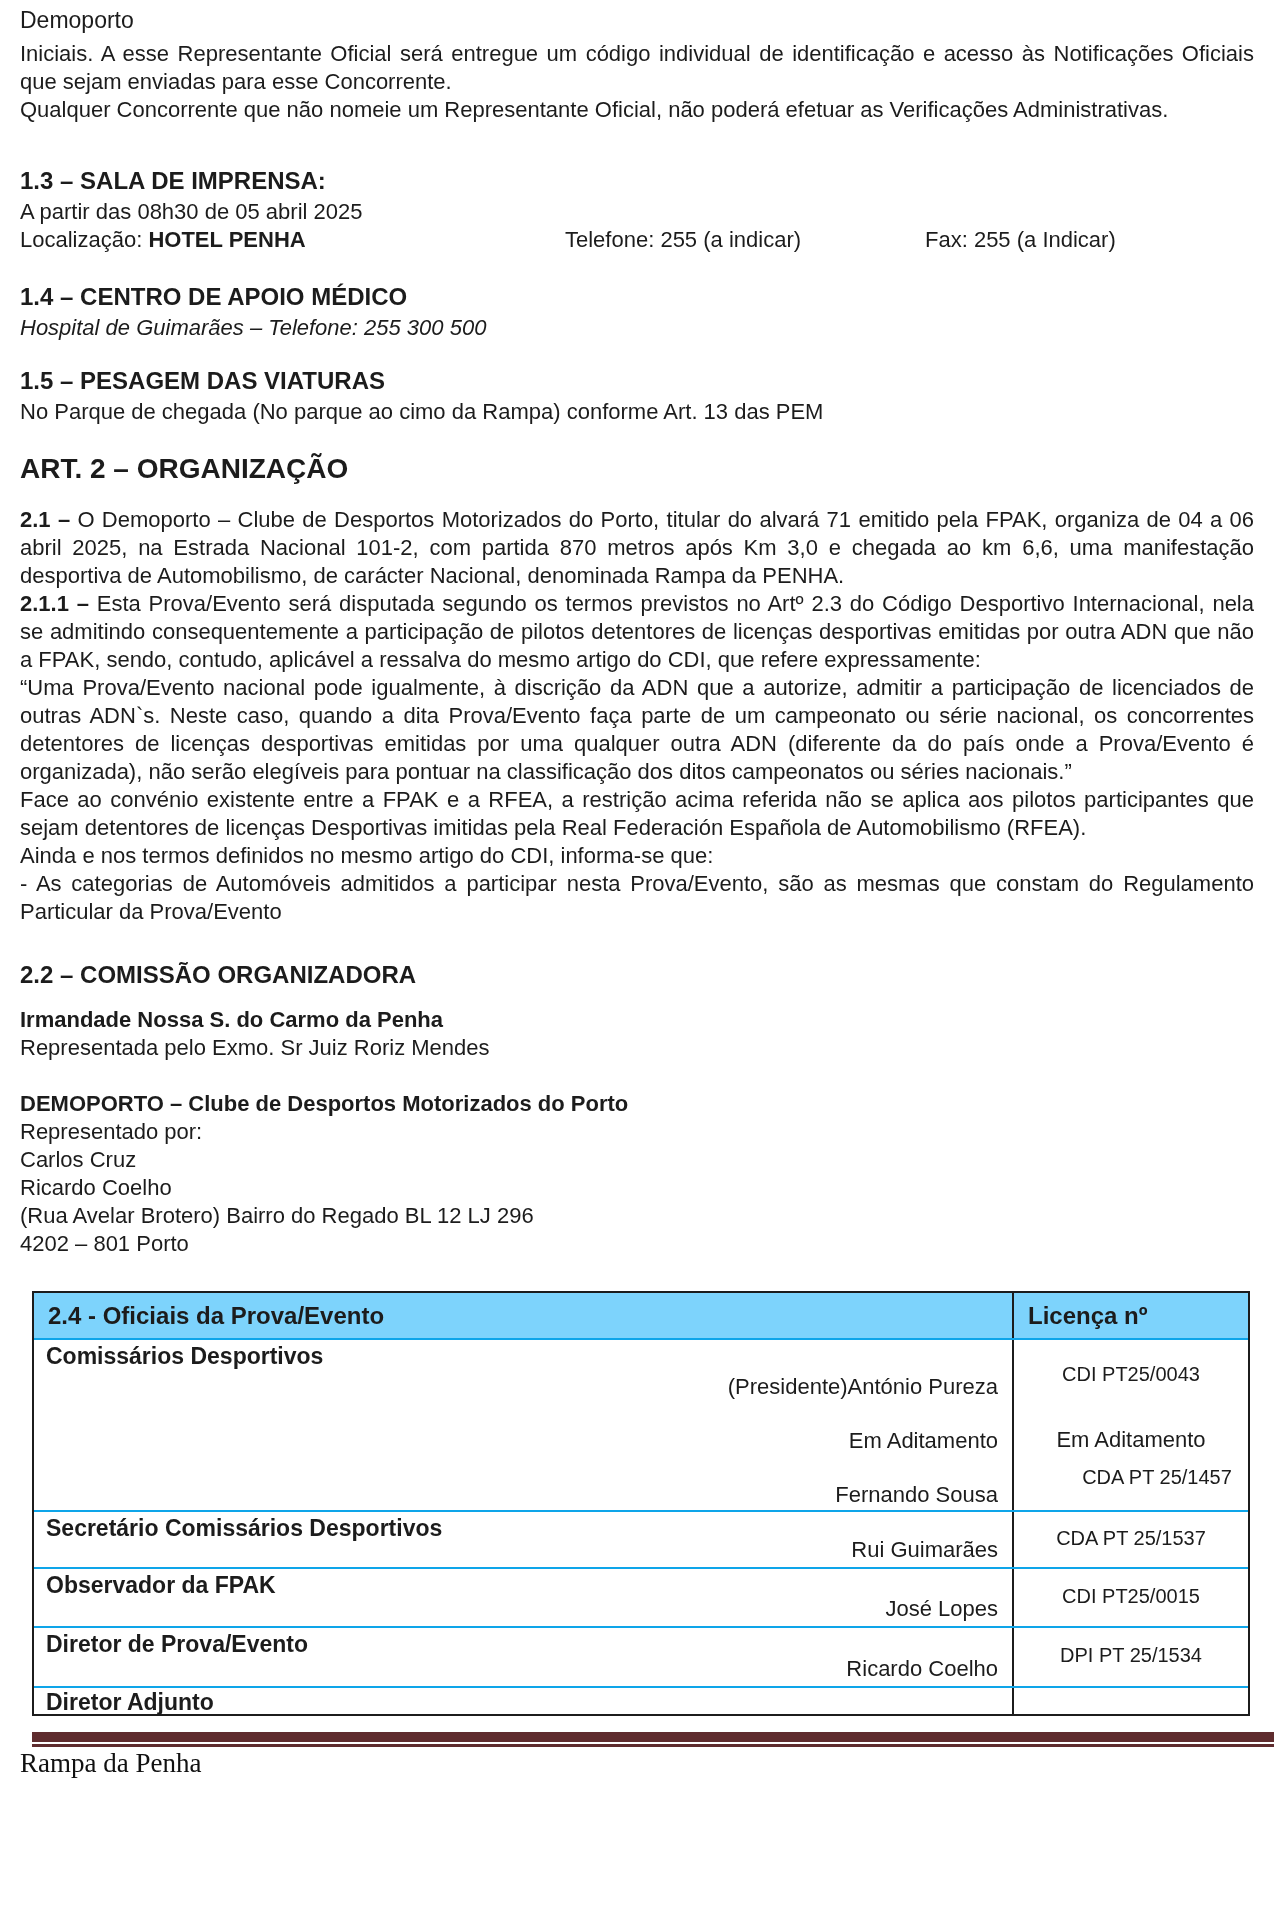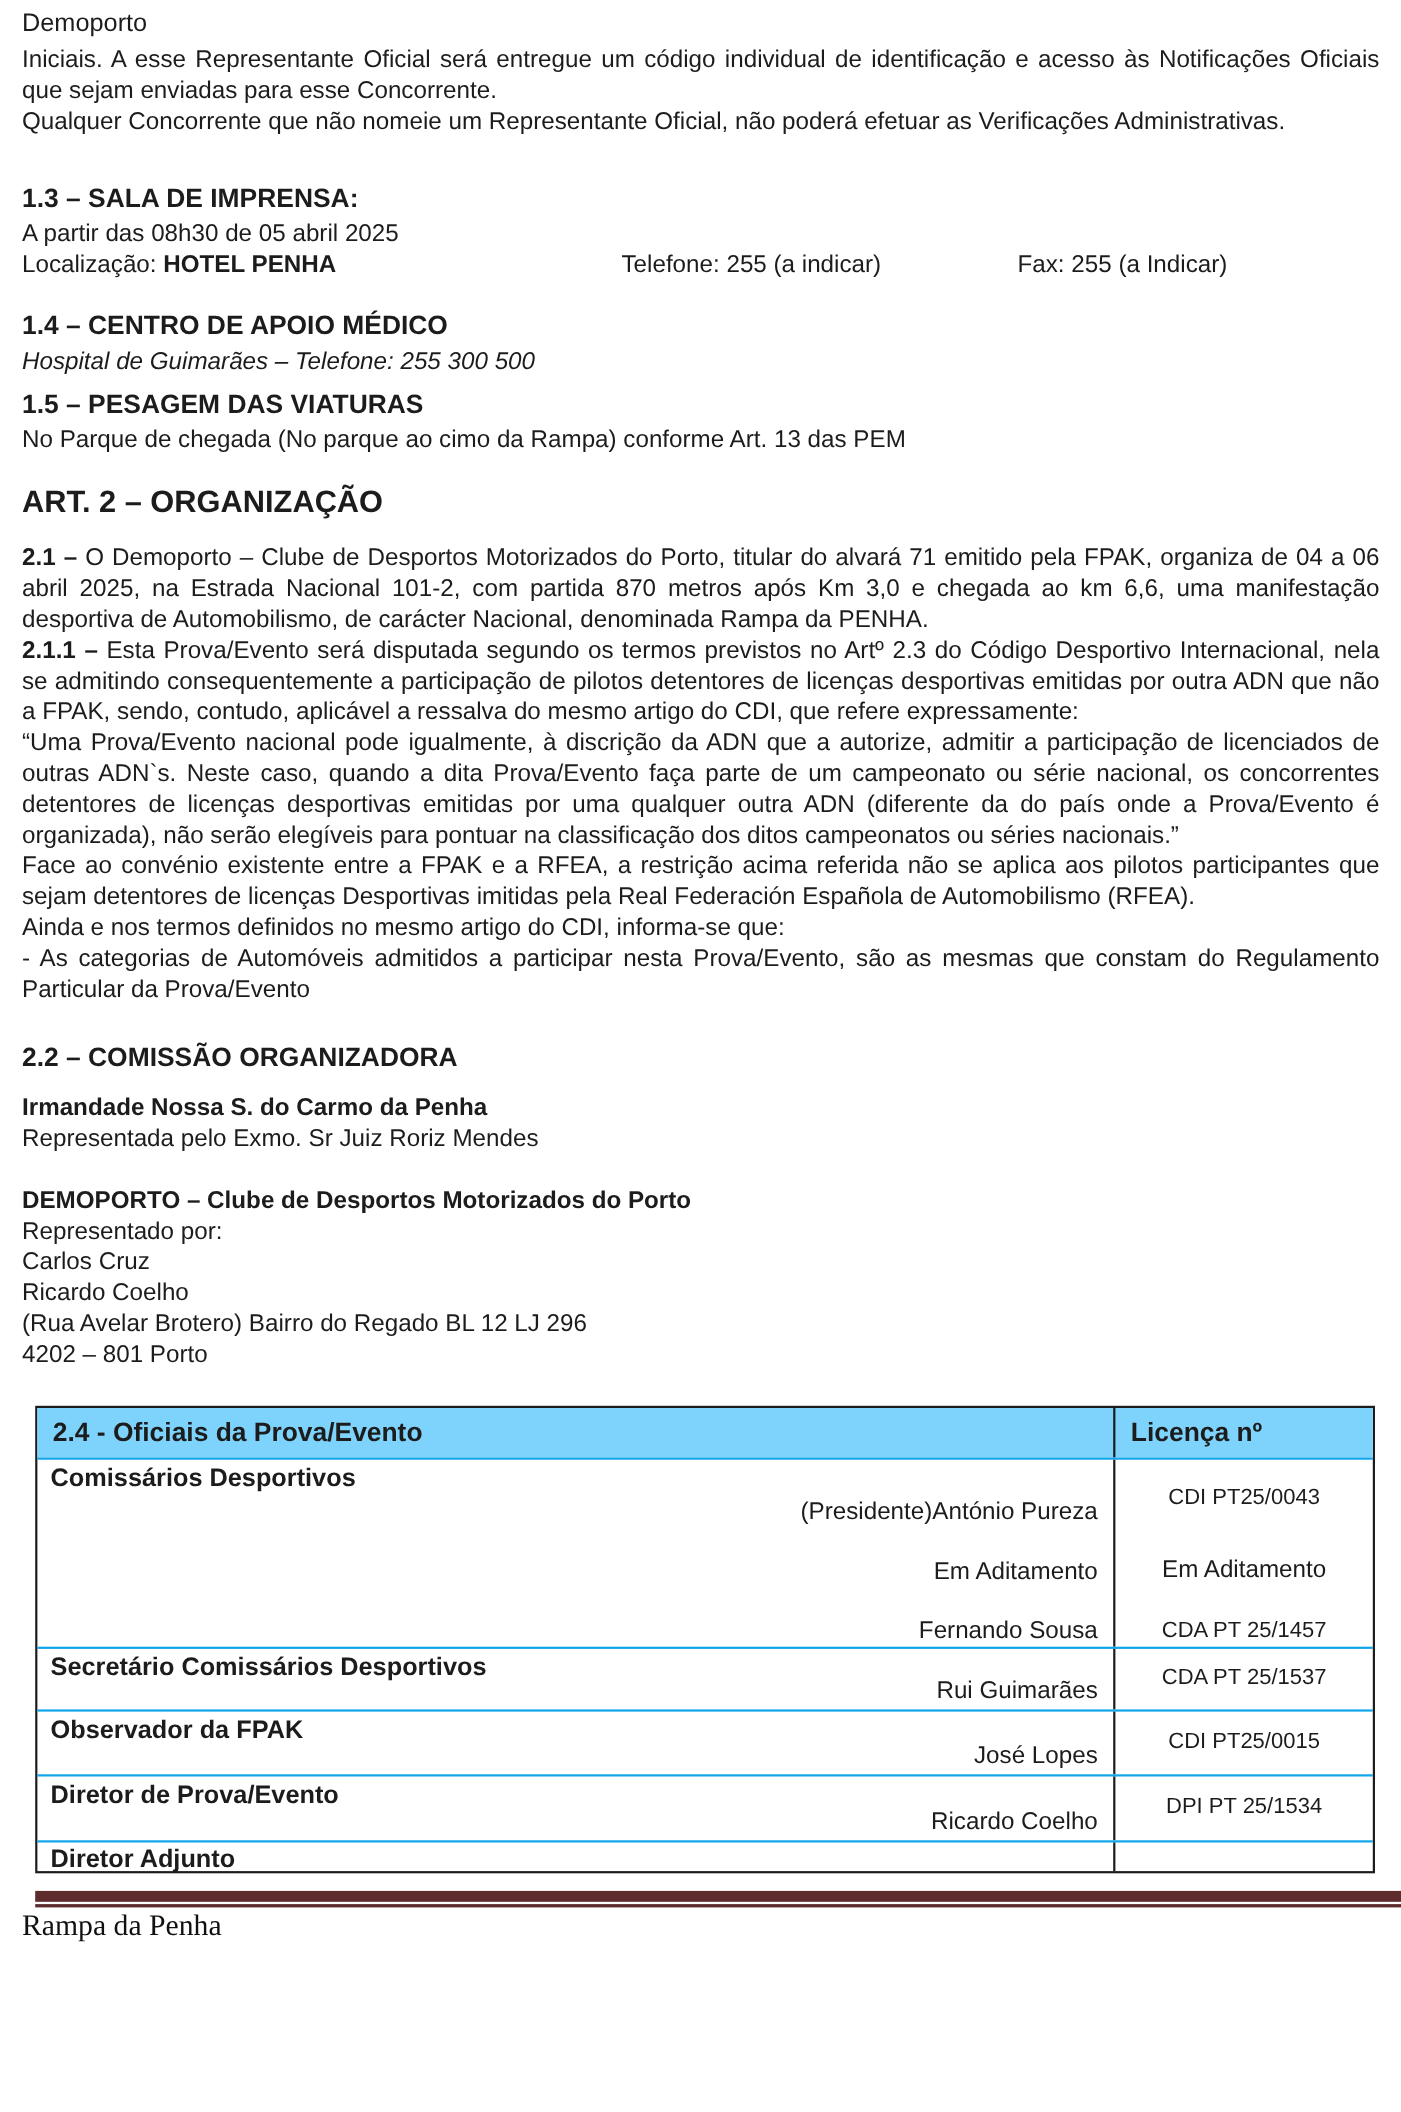--- a/index.html
+++ b/index.html
@@ -19,21 +19,21 @@
   .h-small { font-size: 24px; line-height: 30px; font-weight: bold; margin: 0; }
   .h-big { font-size: 28px; line-height: 34px; font-weight: bold; margin: 0; }
   .sec13-title { margin-top: 42px; }
   .sec13-line { margin-top: 2px; }
   .loc-row { display: flex; font-size: 22px; line-height: 28px; }
   .loc-col1 { width: 545px; }
   .loc-col2 { width: 360px; }
   .loc-col3 { flex: 1; }
   .sec14-title { margin-top: 28px; }
   .italic-line { font-style: italic; margin-top: 2px; }
-  .sec15-title { margin-top: 11px; }
+  .sec15-title { margin-top: 24px; }
   .art2-title { margin-top: 26px; }
   .art2-body { margin-top: 20px; }
   .sec22-title { margin-top: 34px; }
   .org-block1 { margin-top: 16px; }
   .org-block2 { margin-top: 28px; }
   b.inline { font-weight: bold; text-align: center; }
 
   
   .otable {
     margin-top: 33px;
@@ -75,21 +75,21 @@
   .name-bottom {
     position: absolute; right: 14px; bottom: 4px;
     font-size: 22px; line-height: 26px; text-align: right;
   }
   .lic-abs {
     position: absolute; left: 0; width: 100%;
     text-align: center; font-size: 20px; line-height: 24px;
   }
   .g1-l1 { top: 22px; }
   .g1-l2 { top: 88px; font-size: 22px; }
-  .g1-l3 { top: 143px; }
+  .g1-l3 { top: 125px; padding-left: 26px; }
   .lic-center {
     position: absolute; left: 0; width: 100%; top: 50%;
     transform: translateY(-58%);
     text-align: center; font-size: 20px; line-height: 24px;
   }
 
   
   .footer-rule { margin: 16px 0 0 12px; width: 1255px; }
   .fr-thick { height: 10px; background: #5f2c2e; }
   .fr-gap { height: 2px; background: #ffffff; }

